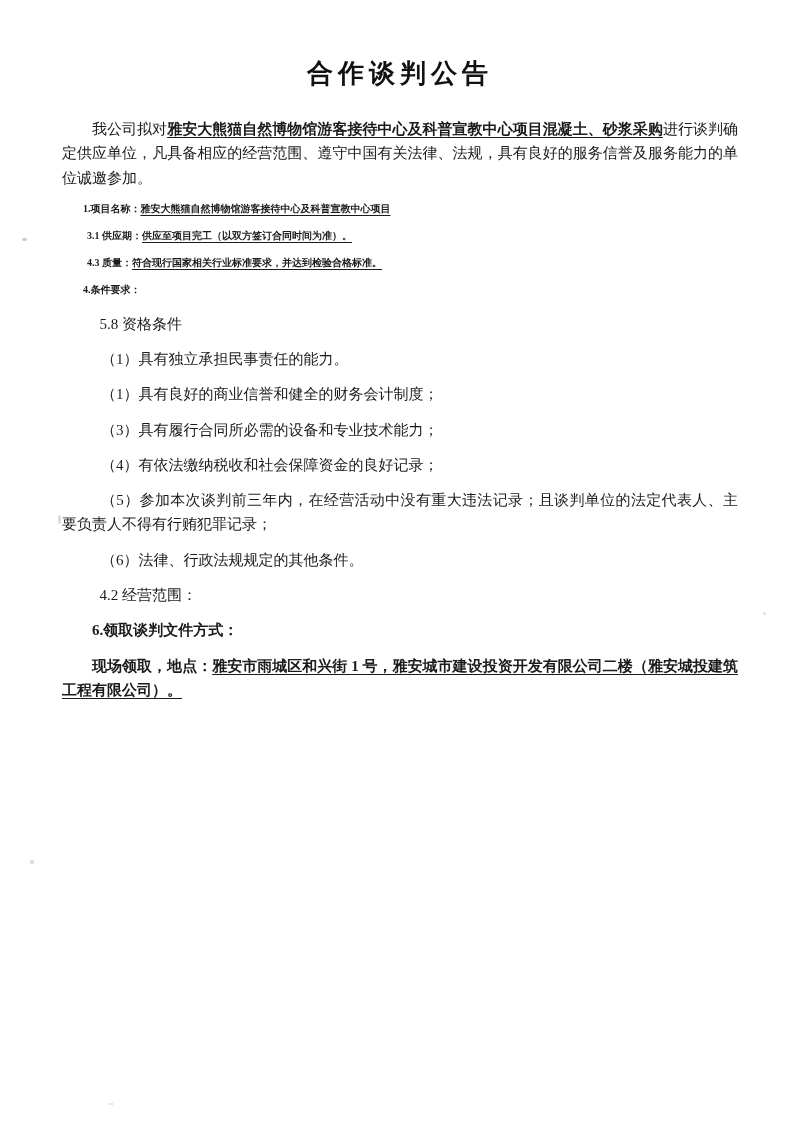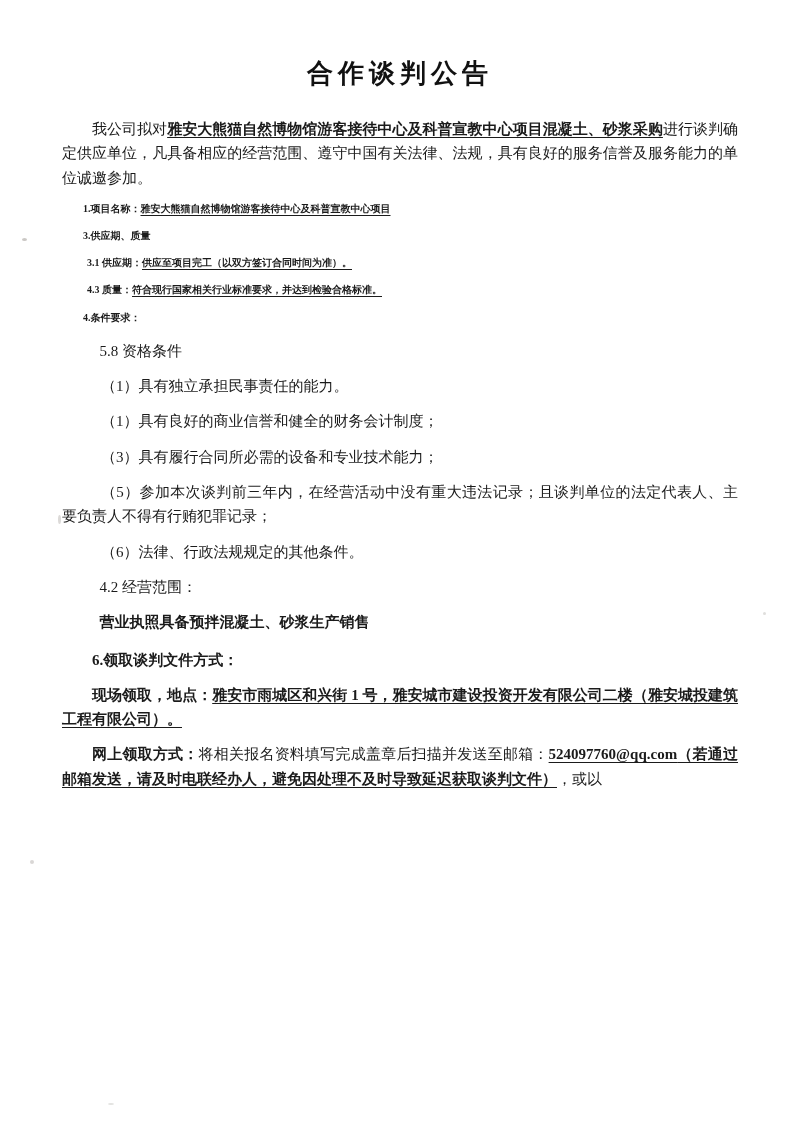--- a/index.html
+++ b/index.html
@@ -82,43 +82,41 @@
   <div class="speckle sp4"></div>
   <div class="speckle sp5"></div>
 
   <h1 class="doc-title">合作谈判公告</h1>
 
   <p class="indent2"><span>我公司拟对</span><span class="bold u">雅安大熊猫自然博物馆游客接待中心及科普宣教中心项目混凝土、砂浆采购</span><span>进行谈判确定供应单位，凡具备相应的经营范围、遵守中国有关法律、法规，具有良好的服务信誉及服务能力的单位诚邀参加。</span></p>
 
   <p class="numbered lvl1"><span>1.</span><span>项目名称：</span><span class="u">雅安大熊猫自然博物馆游客接待中心及科普宣教中心项目</span></p>
 
 
-  <p class="numbered lvl1"><span>3.</span><span>供应期、质量</span></p>
 
   <p class="numbered lvl2"><span>3.1</span>
     <span>供应期：</span><span class="u">供应至项目完工（以双方签订合同时间为准）。</span></p>
 
   <p class="numbered lvl2"><span>4.3</span>
     <span>质量：</span><span class="u">符合现行国家相关行业标准要求，并达到检验合格标准。</span></p>
 
   <p class="numbered lvl1 tight"><span>4.</span><span>条件要求：</span></p>
 
   <p class="lvl2">5.8 资格条件</p>
 
   <div class="item-list">
     <p>（1）具有独立承担民事责任的能力。</p>
     <p>（1）具有良好的商业信誉和健全的财务会计制度；</p>
     <p>（3）具有履行合同所必需的设备和专业技术能力；</p>
+    <p>（4）有依法缴纳税收和社会保障资金的良好记录；</p>
     <p style="padding-left:0; text-indent:2.6em;">（5）参加本次谈判前三年内，在经营活动中没有重大违法记录；且谈判单位的法定代表人、主要负责人不得有行贿犯罪记录；</p>
     <p>（6）法律、行政法规规定的其他条件。</p>
   </div>
 
   <p class="lvl2">4.2 经营范围：</p>
-  <p class="lvl2 bold tight">营业执照具备预拌混凝土、砂浆生产销售</p>
 
 
   <p class="flow bold"><span>6.</span><span>领取谈判文件方式：</span></p>
 
   <p class="flow"><span class="bold">现场领取，地点：</span><span class="bold u">雅安市雨城区和兴街 1 号，雅安城市建设投资开发有限公司二楼（雅安城投建筑工程有限公司）。</span></p>
 
-  <p class="flow"><span class="bold">网上领取方式：</span><span>将相关报名资料填写完成盖章后扫描并发送至邮箱：</span><span class="bold u email">524097760@qq.com</span><span class="bold u">（若通过邮箱发送，请及时电联经办人，避免因处理不及时导致延迟获取谈判文件）</span><span>，或以</span></p>
 
 </div>
 
 </body></html>

